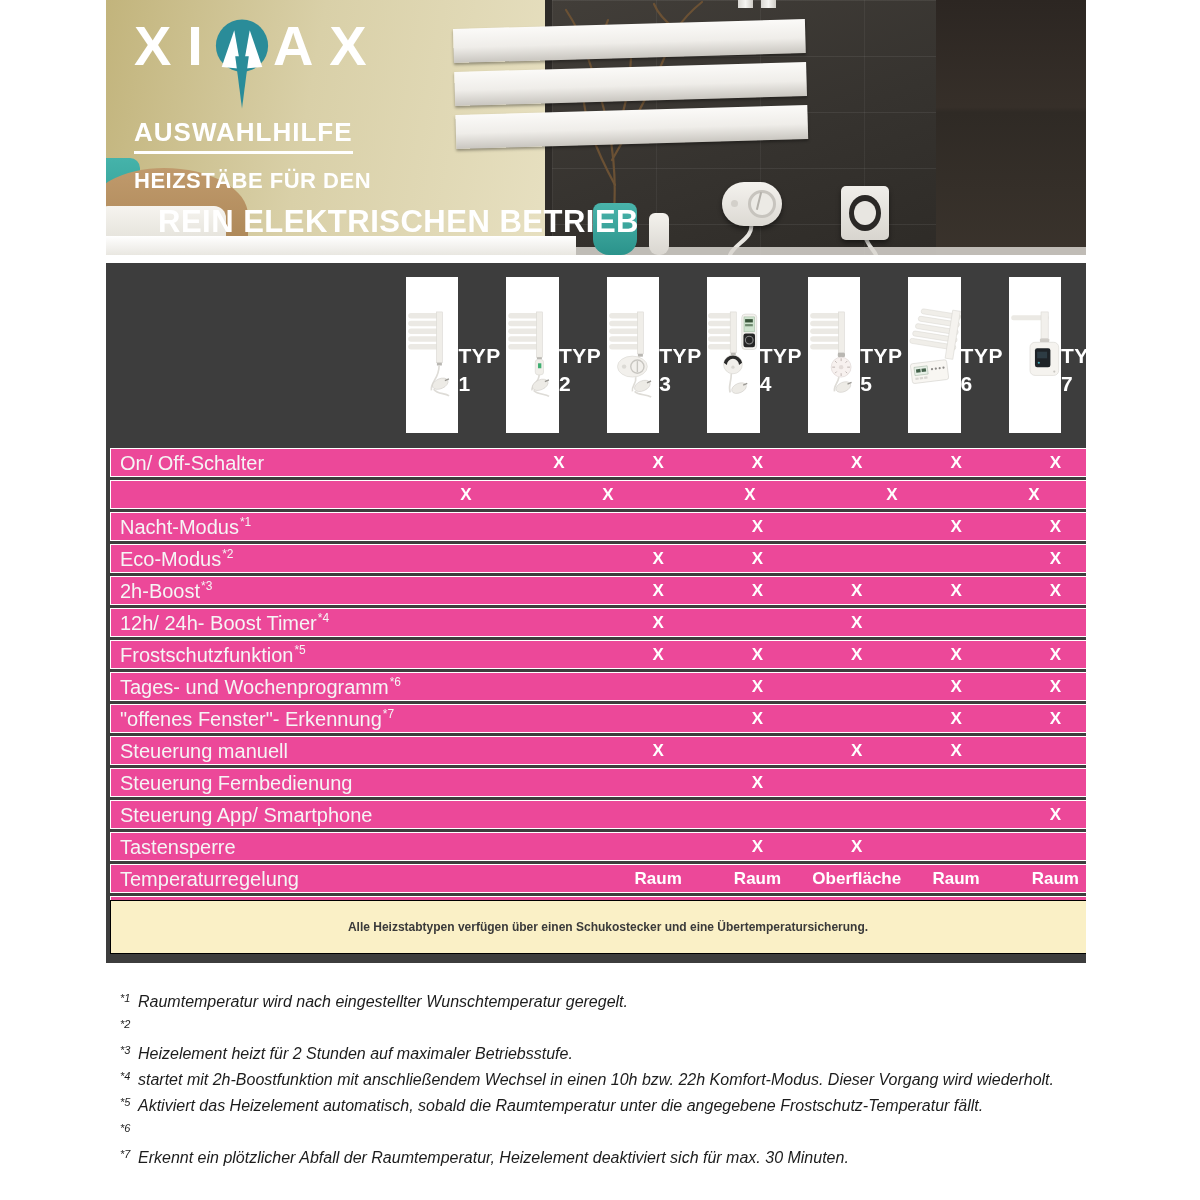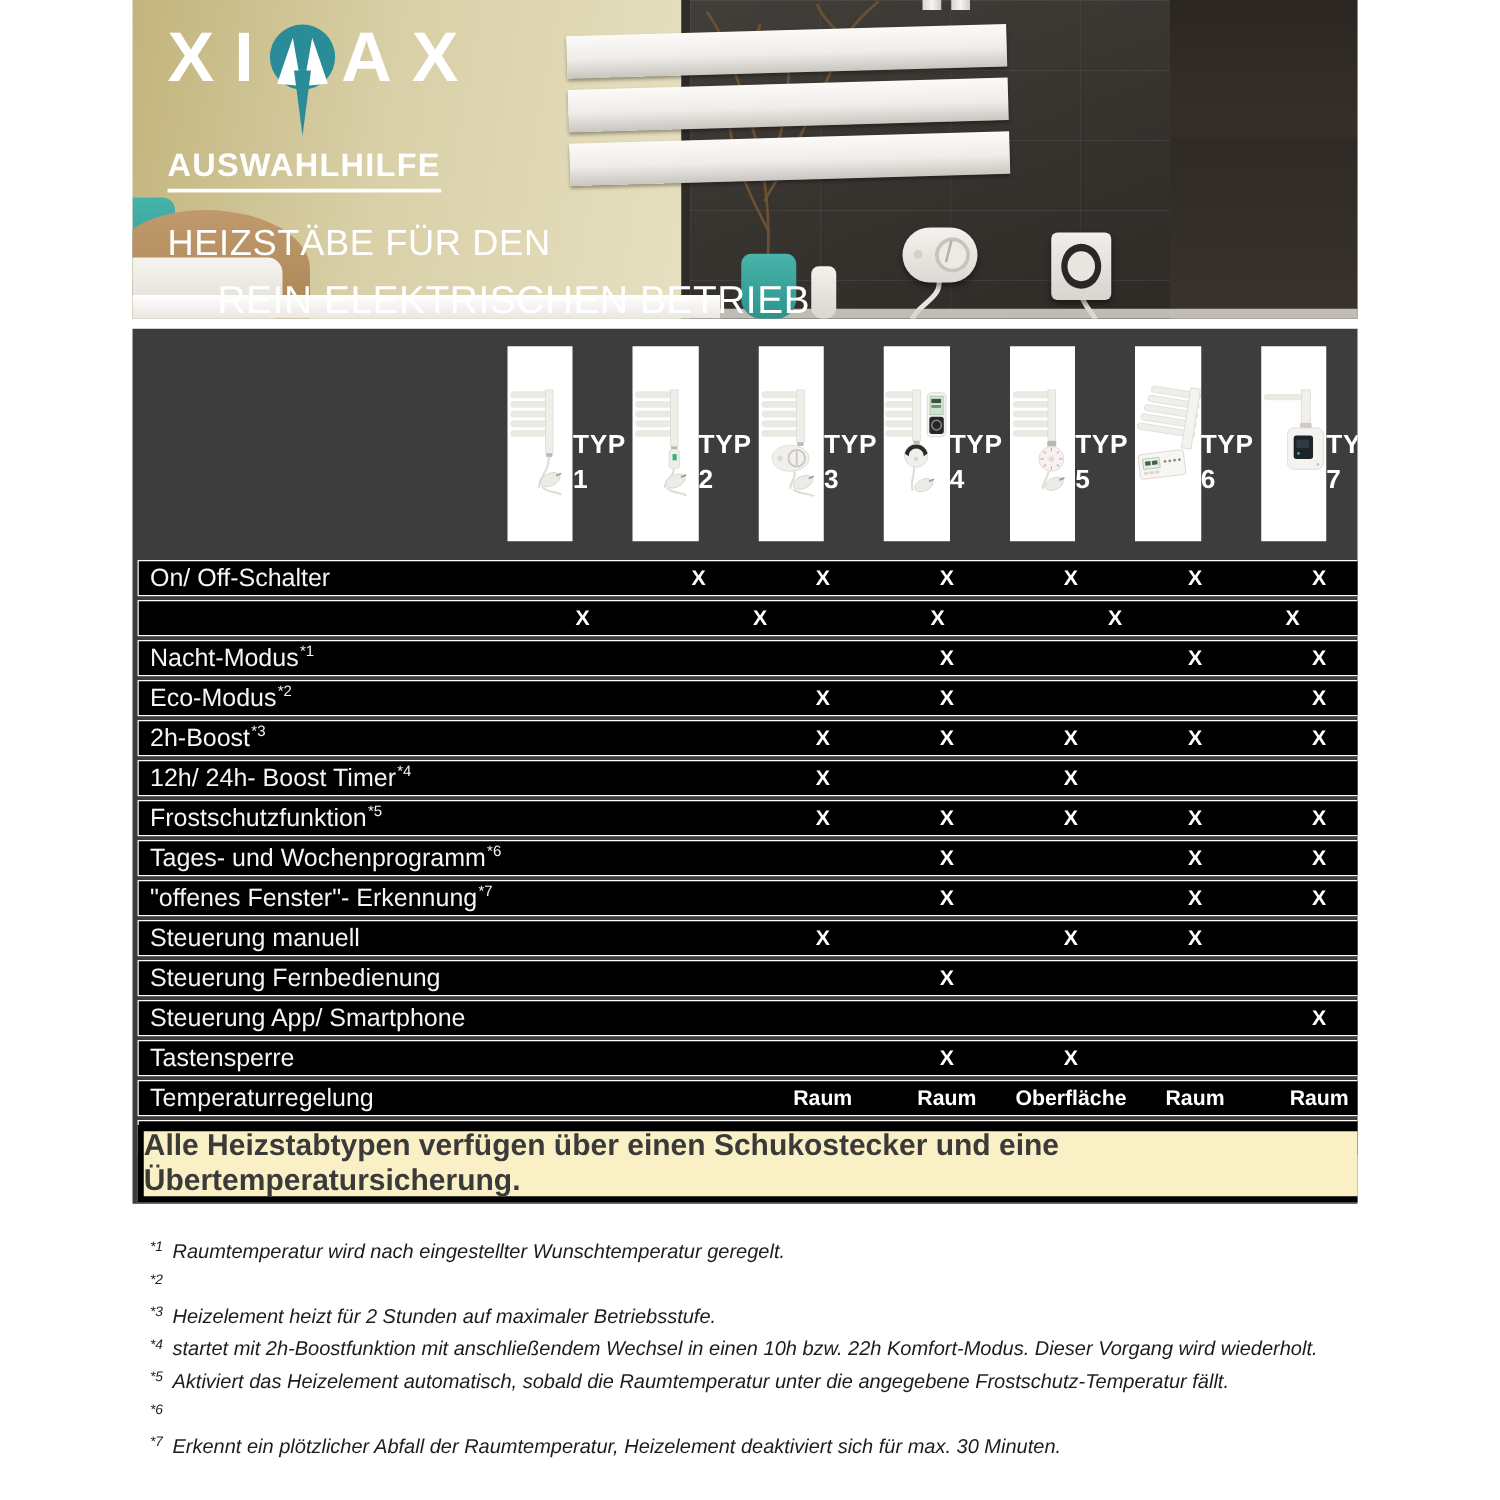--- a/index.html
+++ b/index.html
@@ -48,40 +48,40 @@
   .socket-in{position:absolute;left:8px;top:9px;width:32px;height:36px;border-radius:50%;background:#2a2826;}
   .socket-plug{position:absolute;left:13px;top:15px;width:22px;height:24px;border-radius:50%;background:#e8e6e1;}
   .hero-cables{position:absolute;left:0;top:0;width:1004px;height:255px;}
 
   .hero-text{position:absolute;left:28px;top:16px;z-index:5;color:#fff;}
   .logo{display:flex;align-items:flex-start;height:86px;}
   .logo .lt{font-size:56px;font-weight:bold;letter-spacing:16px;line-height:60px;}
   .logo svg{margin:2px 2px 0 -6px;}
   .kicker{display:inline-block;font-size:26px;font-weight:bold;letter-spacing:1px;
       border-bottom:3px solid #fff;padding-bottom:3px;margin-top:15px;}
-  .title1{font-size:29px;font-weight:normal;letter-spacing:.5px;margin-top:25px;}
-  .title2{font-size:31px;font-weight:normal;letter-spacing:.5px;margin-top:10px;margin-left:40px;}
+  .title1{font-size:22px;font-weight:bold;letter-spacing:.5px;margin-top:14px;}
+  .title2{font-size:31px;font-weight:bold;letter-spacing:.5px;margin-top:10px;margin-left:24px;}
 
   
   .panel{position:absolute;left:106px;top:263px;width:1004px;height:700px;background:#3d3d3d;}
   .thead{position:absolute;left:4px;top:14px;right:4px;display:flex;}
   .spacer{width:293px;}
   .pcol{flex:1;margin:0 3px;display:flex;flex-direction:row;align-items:center;}
   .thumb{width:100%;height:156px;background:#ffffff;overflow:hidden;}
   .typ{height:26px;line-height:28px;color:#fff;font-weight:bold;font-size:21px;letter-spacing:.5px;}
 
   .rows{position:absolute;left:4px;right:4px;top:185px;}
-  .row{display:flex;align-items:center;height:27px;border:1px solid #ffffff;margin-bottom:3px;background:#000000;}
+  .row{display:flex;align-items:center;height:27px;border:1px solid #ffffff;margin-bottom:3px;background:#ec4899;}
   .row-label{width:290px;padding-left:9px;color:#f5f5f5;font-size:20px;white-space:nowrap;}
   .row-label sup{font-size:12px;margin-left:1px;}
   .cell{flex:1;text-align:center;color:#ffffff;font-weight:bold;font-size:17px;}
 
-  .note{position:absolute;left:4px;right:4px;top:637px;height:52px;border:5px solid #000000;
+  .note{position:absolute;left:4px;right:4px;top:637px;height:52px;border:1px solid #000000;
       background:#faf0c6;display:flex;align-items:center;justify-content:center;
-      font-weight:bold;font-size:24px;color:#3a3a3a;}
+      font-weight:bold;font-size:12px;color:#3a3a3a;text-align:center;}
 
   
   .footnotes{position:absolute;left:120px;top:992px;width:990px;color:#1c1c1c;}
   .fn{display:flex;align-items:flex-start;font-style:italic;font-size:16px;margin-bottom:7px;line-height:19px;}
   .fn .mk{font-size:11px;min-width:18px;position:relative;top:-3px;font-style:italic;}
   .fn.cont{margin-left:18px;}
 </style>
 </head>
 <body>
 

